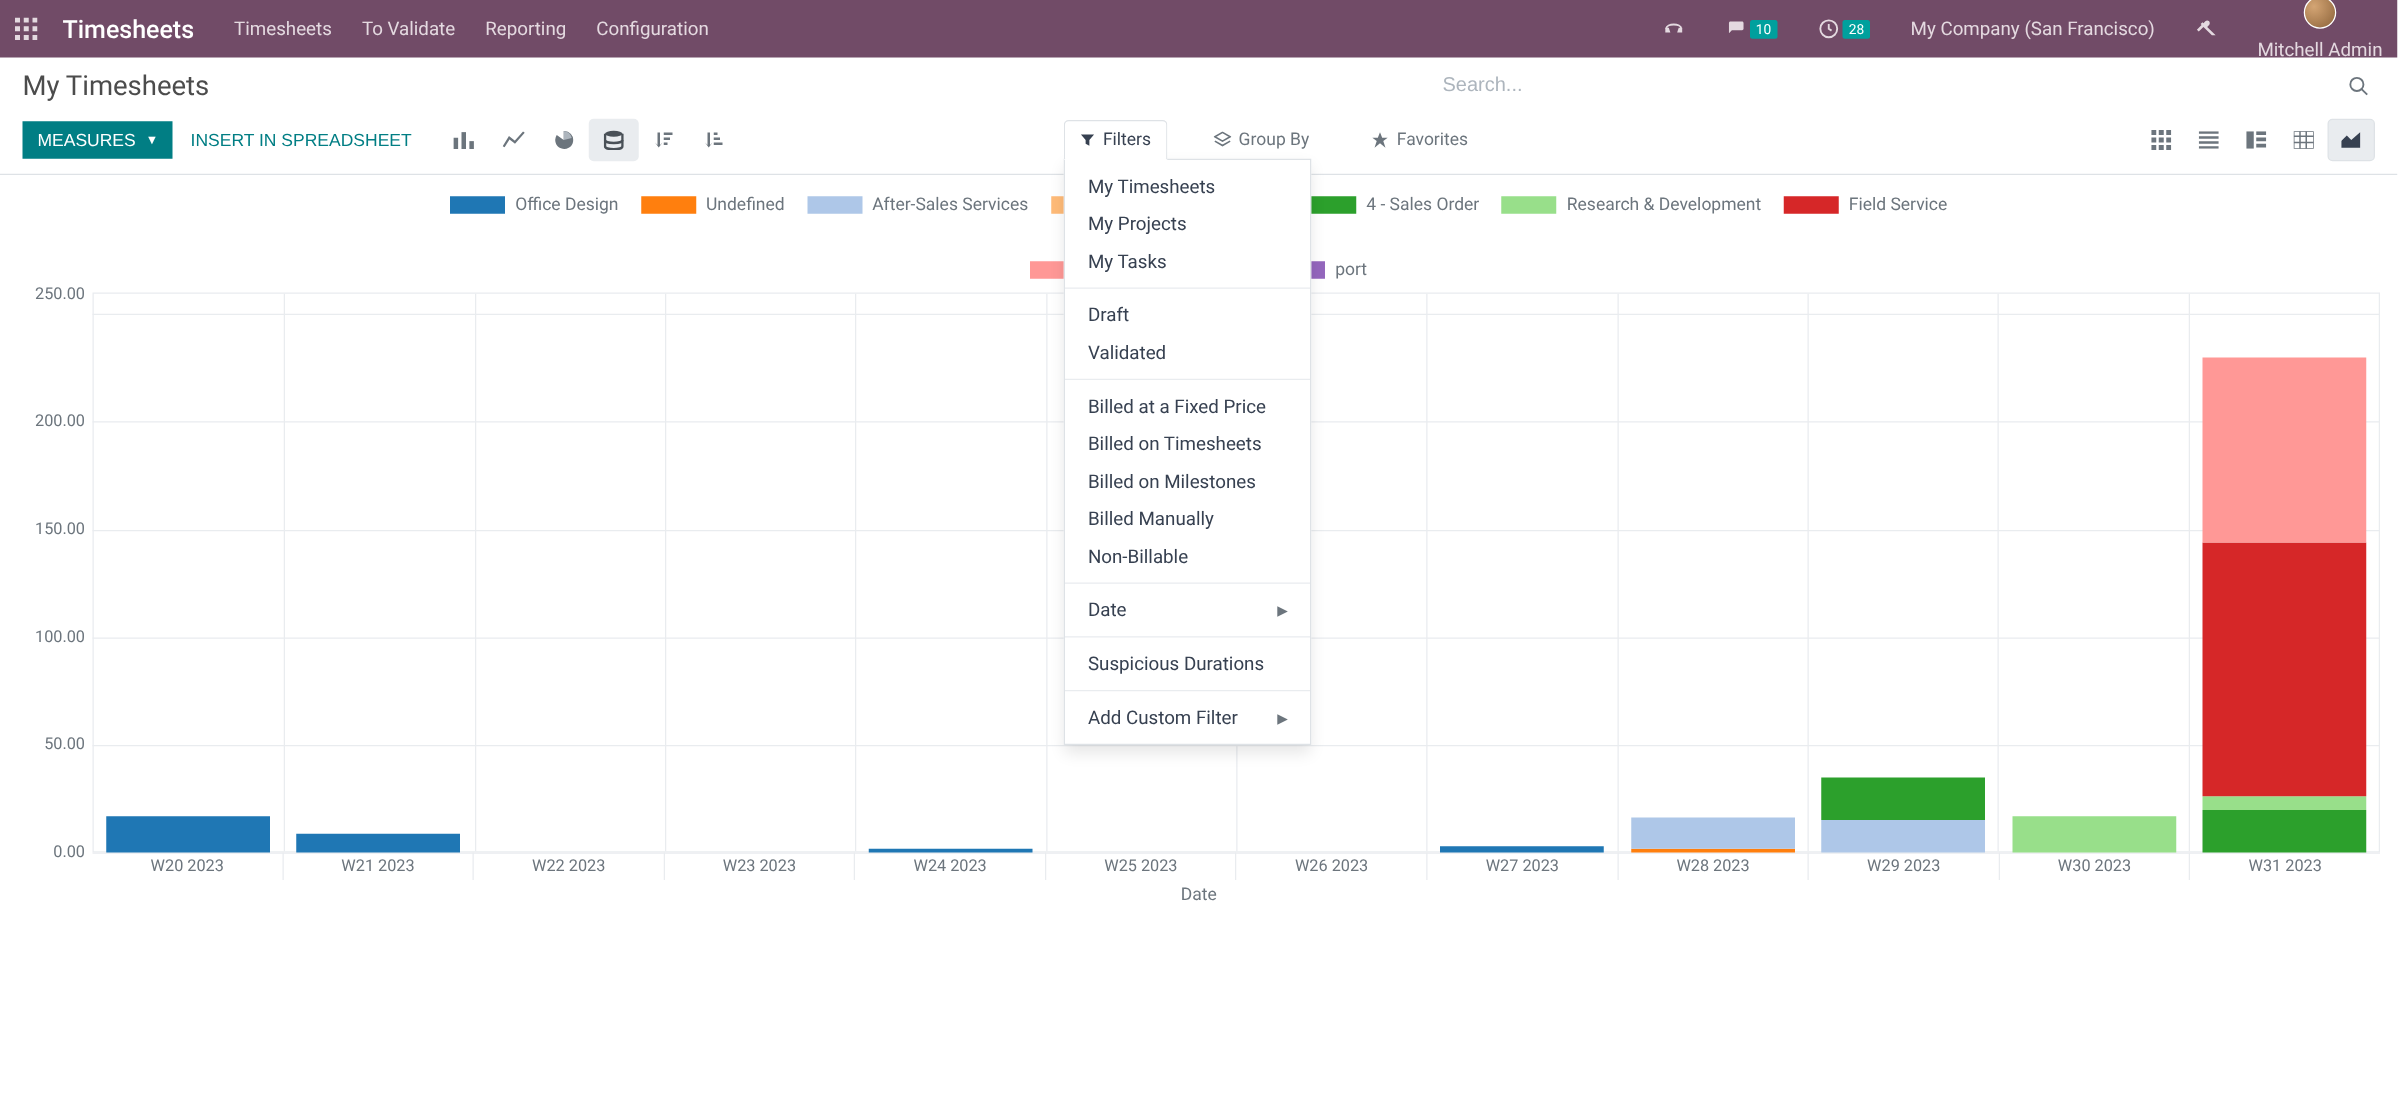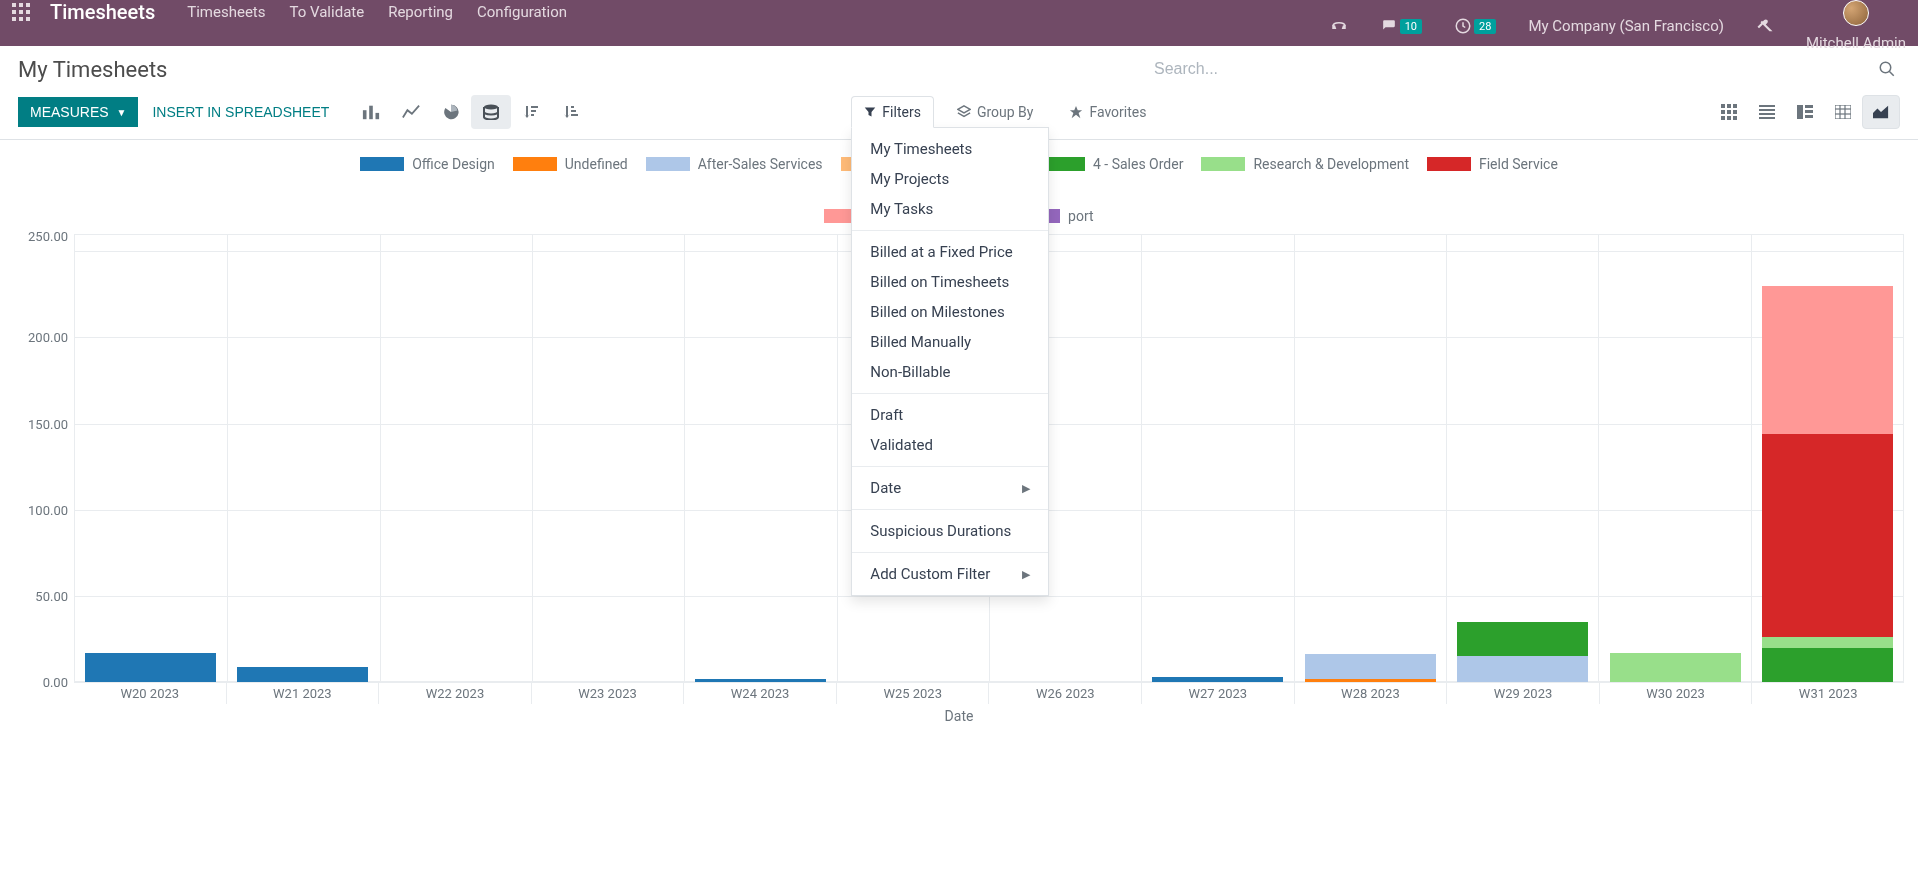--- a/index.html
+++ b/index.html
@@ -1,19 +1,19 @@
 <!DOCTYPE html>
 <html><head>
 <meta charset="utf-8">
 <style>
   * { box-sizing: border-box; margin: 0; padding: 0; }
   body { font-family: -apple-system, BlinkMacSystemFont, "Segoe UI", Roboto, sans-serif; font-size: 14px; color: #374151; background: #fff; width: 1918px; }
   
   
-  .navbar { background: #714b67; color: #e4d9e0; height: 46px; display: flex; align-items: flex-start; padding: 0 12px; }
+  .navbar { background: #714b67; color: #e4d9e0; height: 46px; display: flex; align-items: center; padding: 0 12px; }
   .navbar-left { display: flex; align-items: center; gap: 16px; }
   .brand { font-size: 20px; font-weight: 500; color: #fff; margin-left: 4px; margin-right: 12px; }
   .nav-link { color: #e4d9e0; font-size: 15px; cursor: pointer; padding: 0 4px; }
   .navbar-right { margin-left: auto; display: flex; align-items: center; gap: 32px; }
   .icon-btn { display: inline-flex; align-items: center; color: #e4d9e0; cursor: pointer; position: relative; }
   .badge { background: #00a09d; color: #fff; font-size: 11px; padding: 1px 5px; border-radius: 2px; margin-left: 2px; }
   .company-name { color: #e4d9e0; font-size: 15px; }
   .user-block { display: flex; align-items: center; gap: 8px; flex-direction: column; }
   .avatar { width: 26px; height: 26px; border-radius: 50%; background: radial-gradient(circle at 30% 30%, #d4a574, #8b6239); border: 1px solid #fff; }
   .user-name { color: #e4d9e0; font-size: 15px; }
@@ -184,21 +184,21 @@
           <svg width="16" height="16" viewBox="0 0 16 16" fill="#6c757d">
             <path d="M3 2v10l-2-2 3 4 3-4-2 2V2z"></path>
             <rect x="8" y="2" width="3" height="2"></rect>
             <rect x="8" y="6" width="5" height="2"></rect>
             <rect x="8" y="10" width="7" height="2"></rect>
           </svg>
         </span>
     </div>
 
     <div style="position:relative; margin-left:260px;">
-      <div style="display:flex; gap:10px;text-align:center;">
+      <div style="display:flex; gap:24px;text-align:center;">
         <div class="filter-dd open">
           <span>
               <svg width="12" height="12" viewBox="0 0 16 16" fill="#374151">
                 <path d="M1 2h14l-5 6v6l-4-2V8z"></path>
               </svg>
             </span>
           <span style="color:#374151;">Filters</span>
         </div>
         <div class="filter-dd">
           <span>
@@ -219,29 +219,29 @@
         </div>
       </div>
 
       <div class="dropdown-menu" style="left:0;">
         <div class="dropdown-section">
           <div class="dd-item">My Timesheets</div>
           <div class="dd-item">My Projects</div>
           <div class="dd-item">My Tasks</div>
         </div>
         <div class="dropdown-section">
+          <div class="dd-item">Draft</div>
+          <div class="dd-item">Validated</div>
+        </div>
+        <div class="dropdown-section">
           <div class="dd-item">Billed at a Fixed Price</div>
           <div class="dd-item">Billed on Timesheets</div>
           <div class="dd-item">Billed on Milestones</div>
           <div class="dd-item">Billed Manually</div>
           <div class="dd-item">Non-Billable</div>
-        </div>
-        <div class="dropdown-section">
-          <div class="dd-item">Draft</div>
-          <div class="dd-item">Validated</div>
         </div>
         <div class="dropdown-section">
           <div class="dd-item">
               <span>Date</span>
               <span class="dd-caret">▶</span>
             </div>
         </div>
         <div class="dropdown-section">
           <div class="dd-item">Suspicious Durations</div>
         </div>

